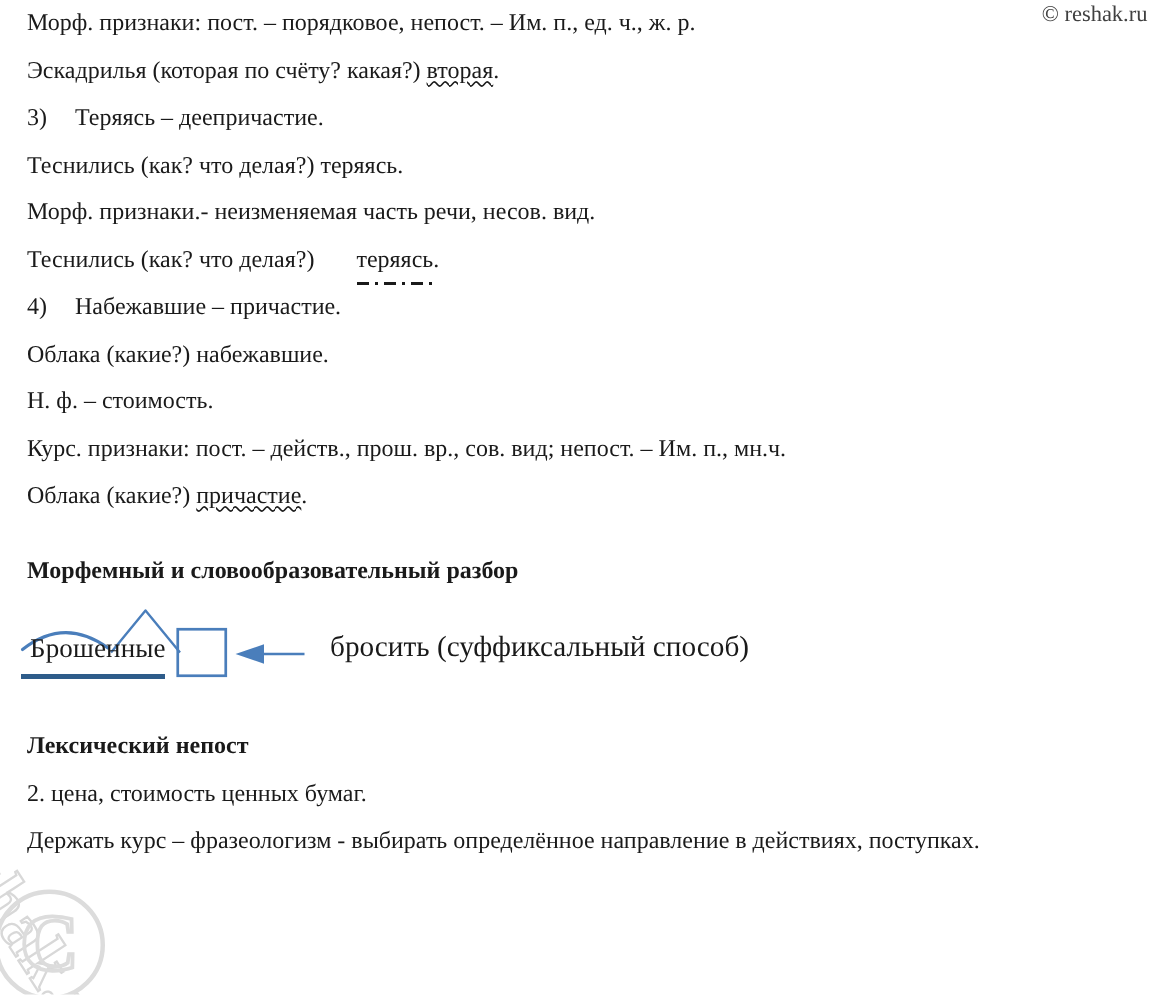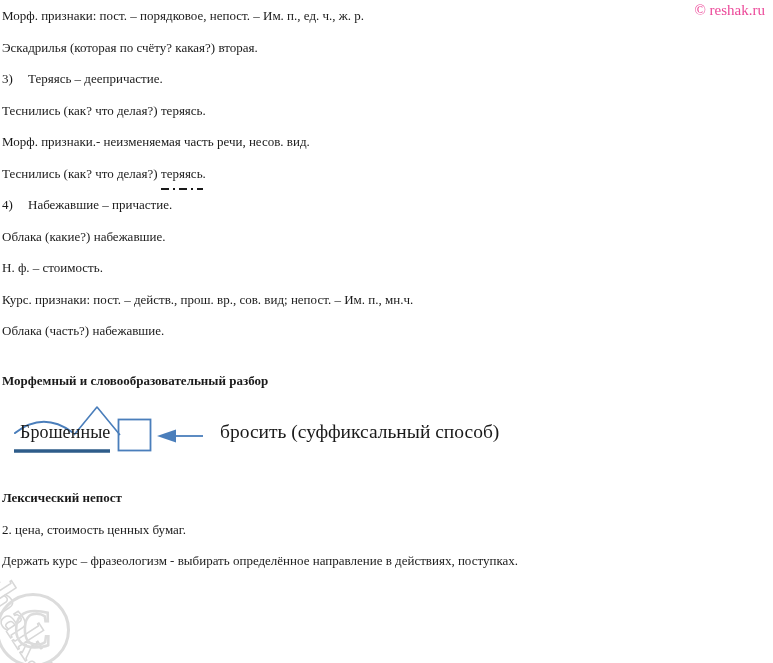--- a/index.html
+++ b/index.html
@@ -64,58 +64,60 @@
   }
 
   
   #page {
     position: relative;
     z-index: 2;
     padding: 0;
   }
 
   .line {
-    font-size: 13px;
+    font-size: 16px;
     line-height: 31.5px;
     white-space: pre-wrap;
-    padding-left: 2px;
+    padding-left: 18px;
   }
   .line.justify {
     text-align: justify;
     text-align-last: left;
     padding-right: 6px;
   }
   .line.heading {
     font-weight: 700;
   }
 
   .credit {
     position: absolute;
     right: 8px;
     top: 1px;
     font-size: 15px;
     line-height: 18px;
     font-family: "Liberation Serif", "DejaVu Serif", serif;
-    color: #ec4899;
+    color: #404040;
     z-index: 3;
     white-space: nowrap;
   }
 
   .spacer-sm { height: 14px; }
   .spacer-md { height: 18px; }
 
   
   .u-wavy {
+    text-decoration: underline;
     text-decoration-style: wavy;
     text-decoration-thickness: 1px;
     text-underline-offset: 2px;
   }
   .u-dashdot {
     position: relative;
     display: inline-block;
+    margin-left: 24px;
   }
   .u-dashdot::after {
     content: "";
     position: absolute;
     left: 0;
     right: 0;
     bottom: -1px;
     height: 2px;
     background-image: linear-gradient(to right, #1a1a1a 0 8px, transparent 8px 12px, #1a1a1a 12px 14px, transparent 14px 18px);
     background-size: 18px 2px;
@@ -180,21 +182,21 @@
   <div class="line"><span>Теснились (как? что делая?) </span><span class="u-dashdot">теряясь</span><span>.</span></div>
 
   <div class="line">4)	Набежавшие – причастие.</div>
 
   <div class="line">Облака (какие?) набежавшие.</div>
 
   <div class="line">Н. ф. – стоимость.</div>
 
   <div class="line justify">Курс. признаки: пост. – действ., прош. вр., сов. вид; непост. – Им. п., мн.ч.</div>
 
-  <div class="line"><span>Облака (часть?) </span><span class="u-wavy">набежавшие</span><span>.</span></div>
+  <div class="line"><span>Облака (какие?) </span><span class="u-wavy">причастие</span><span>.</span></div>
 
   <div class="spacer-md"></div>
 
   <div class="line heading">Морфемный и словообразовательный разбор</div>
 
   <div class="morph-block">
 
     <svg class="morph-svg" width="420" height="66" viewBox="0 0 420 66">
 
       <path d="M 15 31 Q 43 9 72 30" fill="none" stroke="#4A7EBB" stroke-width="2.1" stroke-linecap="round"></path>

